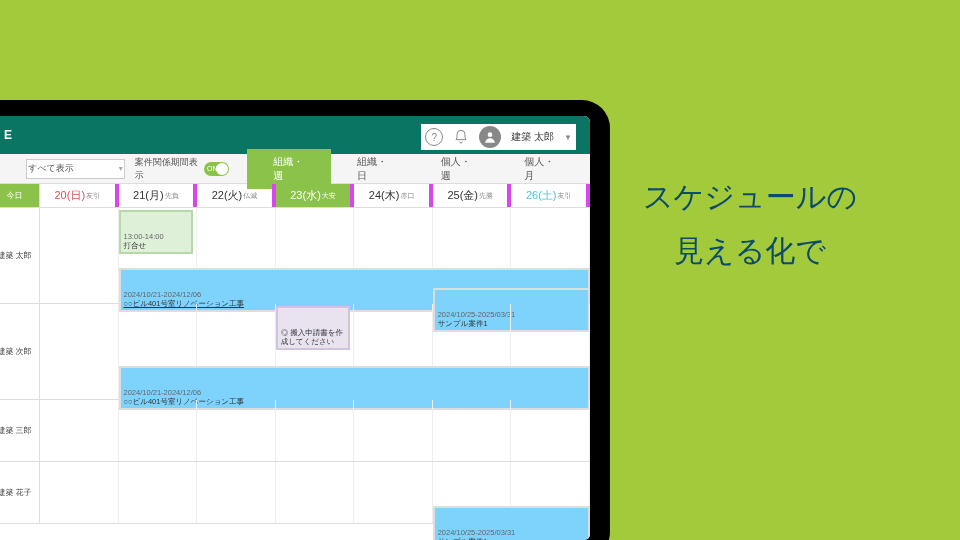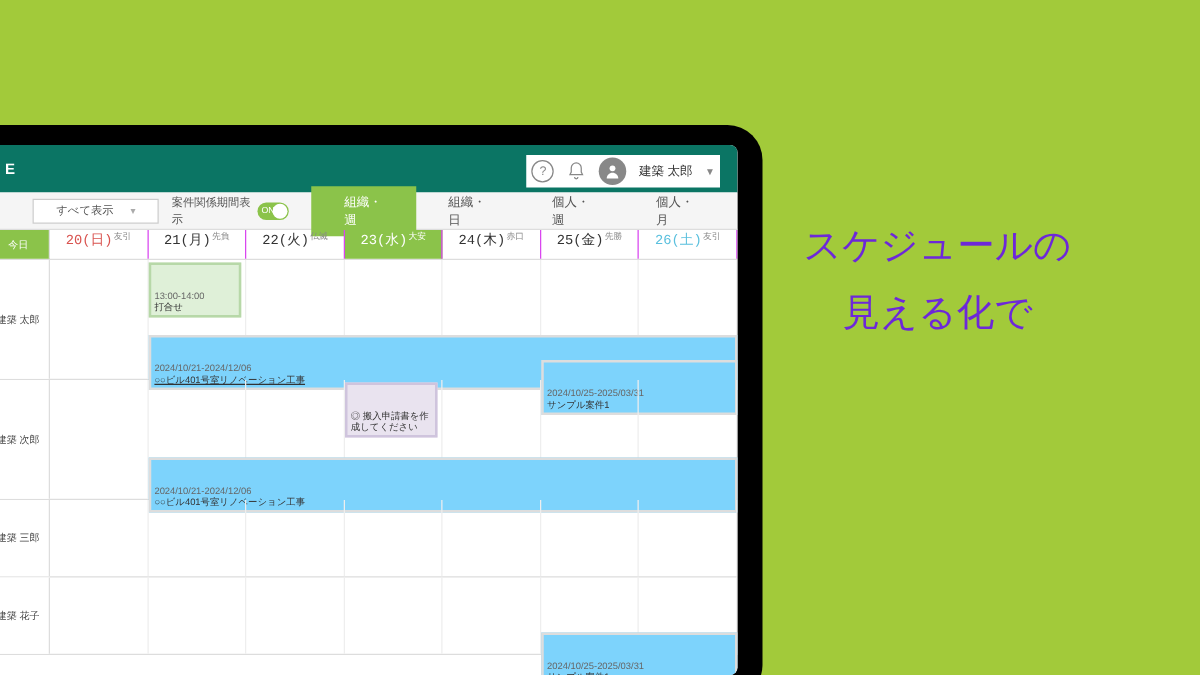--- a/index.html
+++ b/index.html
@@ -1,48 +1,48 @@
 <!DOCTYPE html>
 <html><head>
 <meta charset="utf-8">
 <style>
   * { box-sizing: border-box; margin: 0; padding: 0; }
   html, body { width: 960px; height: 540px; overflow: hidden; font-family: "Hiragino Kaku Gothic ProN", "Meiryo", sans-serif; }
   body { background: #a2ca3a; position: relative; }
 
-  .slide-text { position: absolute; right: 60px; top: 170px; color: #6d28d9; font-size: 30px; line-height: 1.8; text-align: center; width: 300px; font-weight: 500; }
+  .slide-text { position: absolute; right: 60px; top: 170px; color: #0c4a6e; font-size: 30px; line-height: 1.8; text-align: center; width: 300px; font-weight: 500; }
 
   .tablet { position: absolute; left: -30px; top: 100px; width: 640px; height: 460px; background: #000; border-radius: 28px; padding: 16px 20px 20px 20px; }
   .screen { width: 100%; height: 100%; background: #fff; border-radius: 6px; overflow: hidden; position: relative; font-size: 9px; color: #333; }
 
   .hdr { height: 38px; background: #0b7564; display: flex; align-items: center; justify-content: space-between; padding: 0 14px; color: #fff; }
   .hdr-left { font-weight: bold; font-size: 12px; }
   .icon-circle { width: 18px; height: 18px; border: 1.5px solid #888; border-radius: 50%; display: inline-flex; align-items: center; justify-content: center; font-size: 10px; color: #888; background: #fff; }
   .bell { width: 16px; height: 18px; position: relative; }
   .bell svg { width: 16px; height: 18px; stroke: #888; fill: none; }
   .avatar { width: 22px; height: 22px; background: #888; border-radius: 50%; display: inline-flex; align-items: center; justify-content: center; }
   .avatar svg { width: 14px; height: 14px; fill: #fff; }
   .user-name { font-size: 10px; color: #333; }
   .hdr-right-wrap { position: absolute; right: 14px; top: 8px; display: flex; align-items: center; gap: 10px; background: #fff; padding: 2px 4px; }
 
   .toolbar { height: 30px; background: #f5f5f5; border-bottom: 1px solid #ddd; display: flex; align-items: center; padding: 0 8px; gap: 10px; position: relative; }
   .toolbar-left-stub { width: 20px; height: 20px; }
-  .select-box { width: 108px; height: 20px; border: 1px solid #ccc; background: #fff; font-size: 9px; padding: 0 18px; display: flex; align-items: center; justify-content: space-between; color: #555; }
+  .select-box { width: 108px; height: 20px; border: 1px solid #ccc; background: #fff; font-size: 9px; padding: 0 1px; display: flex; align-items: center; justify-content: space-between; color: #555; }
   .select-box .chev { color: #aaa; font-size: 8px; }
   .toggle-area { margin-left: auto; display: flex; align-items: center; gap: 4px; font-size: 9px; color: #555; }
   .toggle { width: 28px; height: 14px; background: #8bc34a; border-radius: 7px; position: relative; display: inline-flex; align-items: center; }
   .toggle .on-label { color: #fff; font-size: 7px; margin-left: 3px; }
   .toggle::after { content: ""; position: absolute; right: 1px; top: 1px; width: 12px; height: 12px; background: #fff; border-radius: 50%; }
   .view-tabs { display: flex; align-items: stretch; margin-left: 8px; font-size: 10px; }
   .view-tab { padding: 6px 26px; color: #555; cursor: pointer; }
   .view-tab.active { background: #8bc34a; color: #fff; }
 
   .dayhdr { display: flex; border-bottom: 1px solid #ddd; height: 24px; }
   .namecol-h { width: 50px; flex: 0 0 50px; background: #8bc34a; color: #fff; display: flex; align-items: center; justify-content: center; font-size: 8px; border-right: 1px solid #ddd; }
-  .daycell-h { flex: 1; display: flex; justify-content: center; font-size: 10px; border-right: 1px solid #d946ef; position: relative; font-family: Liberation Mono, monospace; }
+  .daycell-h { flex: 1; display: flex; align-items: center; justify-content: center; font-size: 10px; border-right: 4px solid #d946ef; position: relative; }
   .daycell-h .num { font-size: 11px; }
   .daycell-h .sub { font-size: 7px; color: #888; margin-left: 1px; }
   .daycell-h.sun { color: #d9534f; }
   .daycell-h.sat { color: #5bc0de; }
   .daycell-h.today { background: #8bc34a; color: #fff; }
   .daycell-h.today .sub { color: #fff; }
 
   .grid-body { position: relative; }
   .row { display: flex; border-bottom: 1px solid #ddd; min-height: 62px; position: relative; }
   .row.r-tall { min-height: 96px; }

